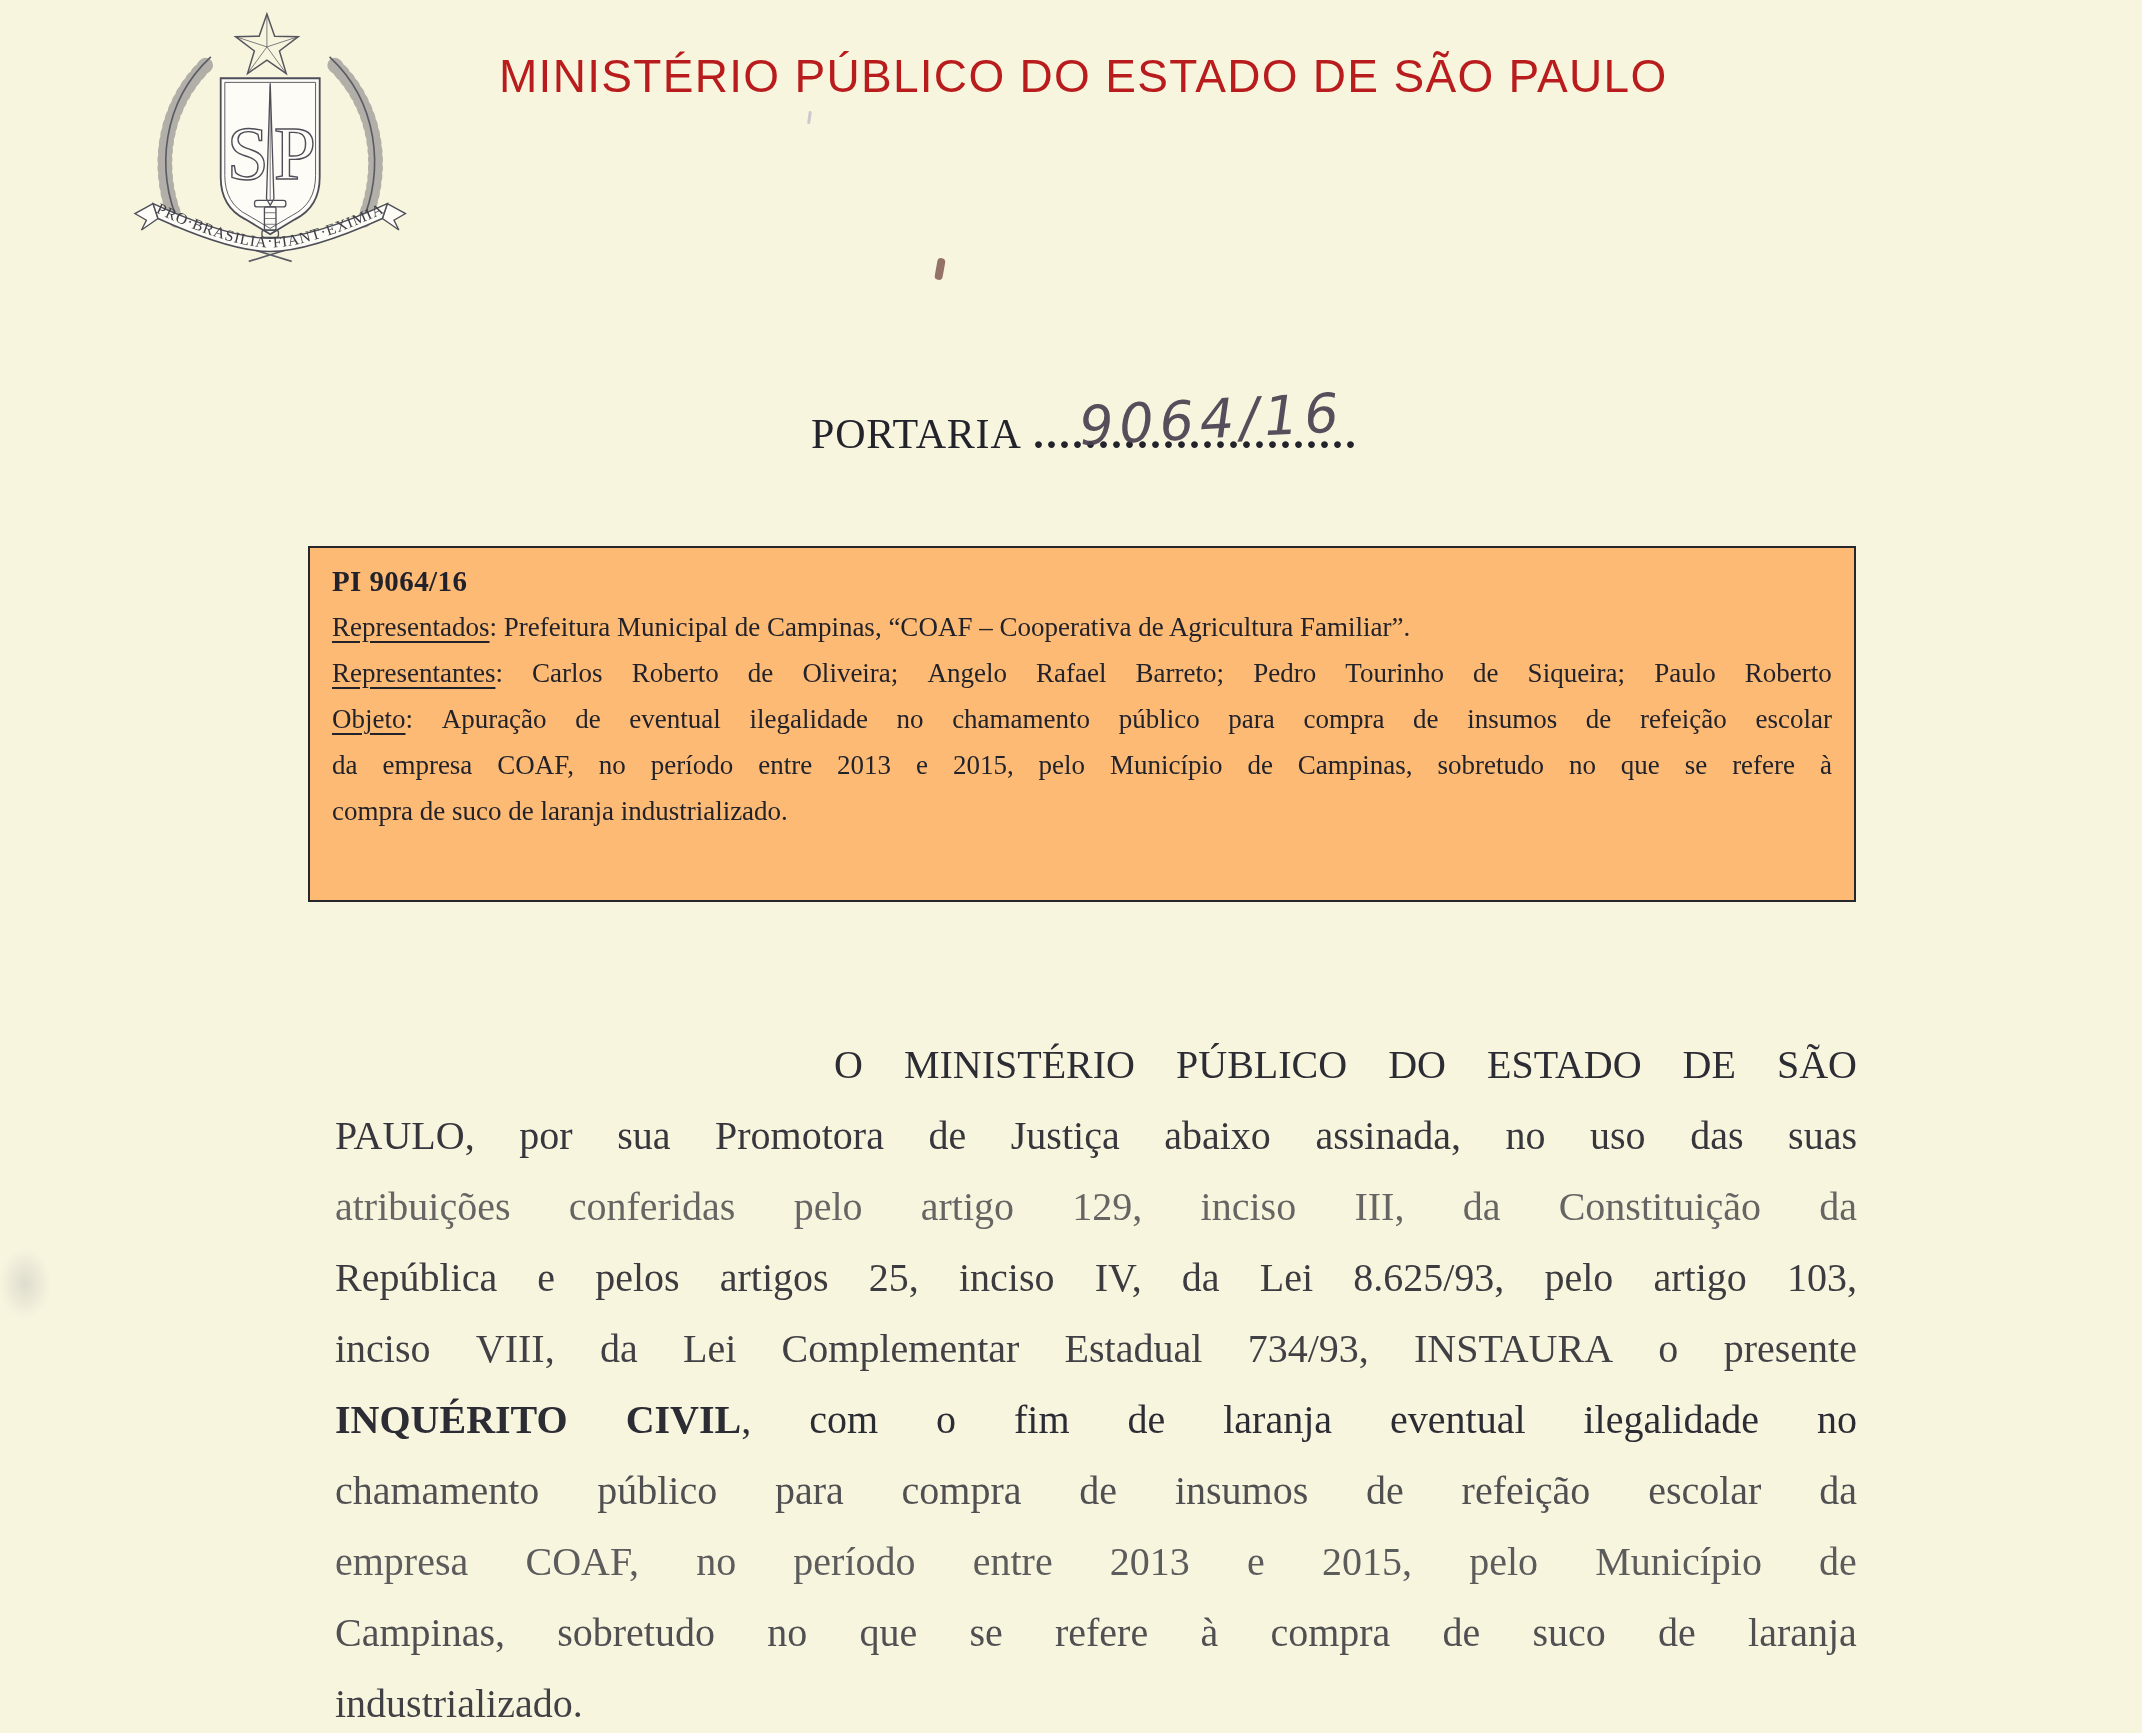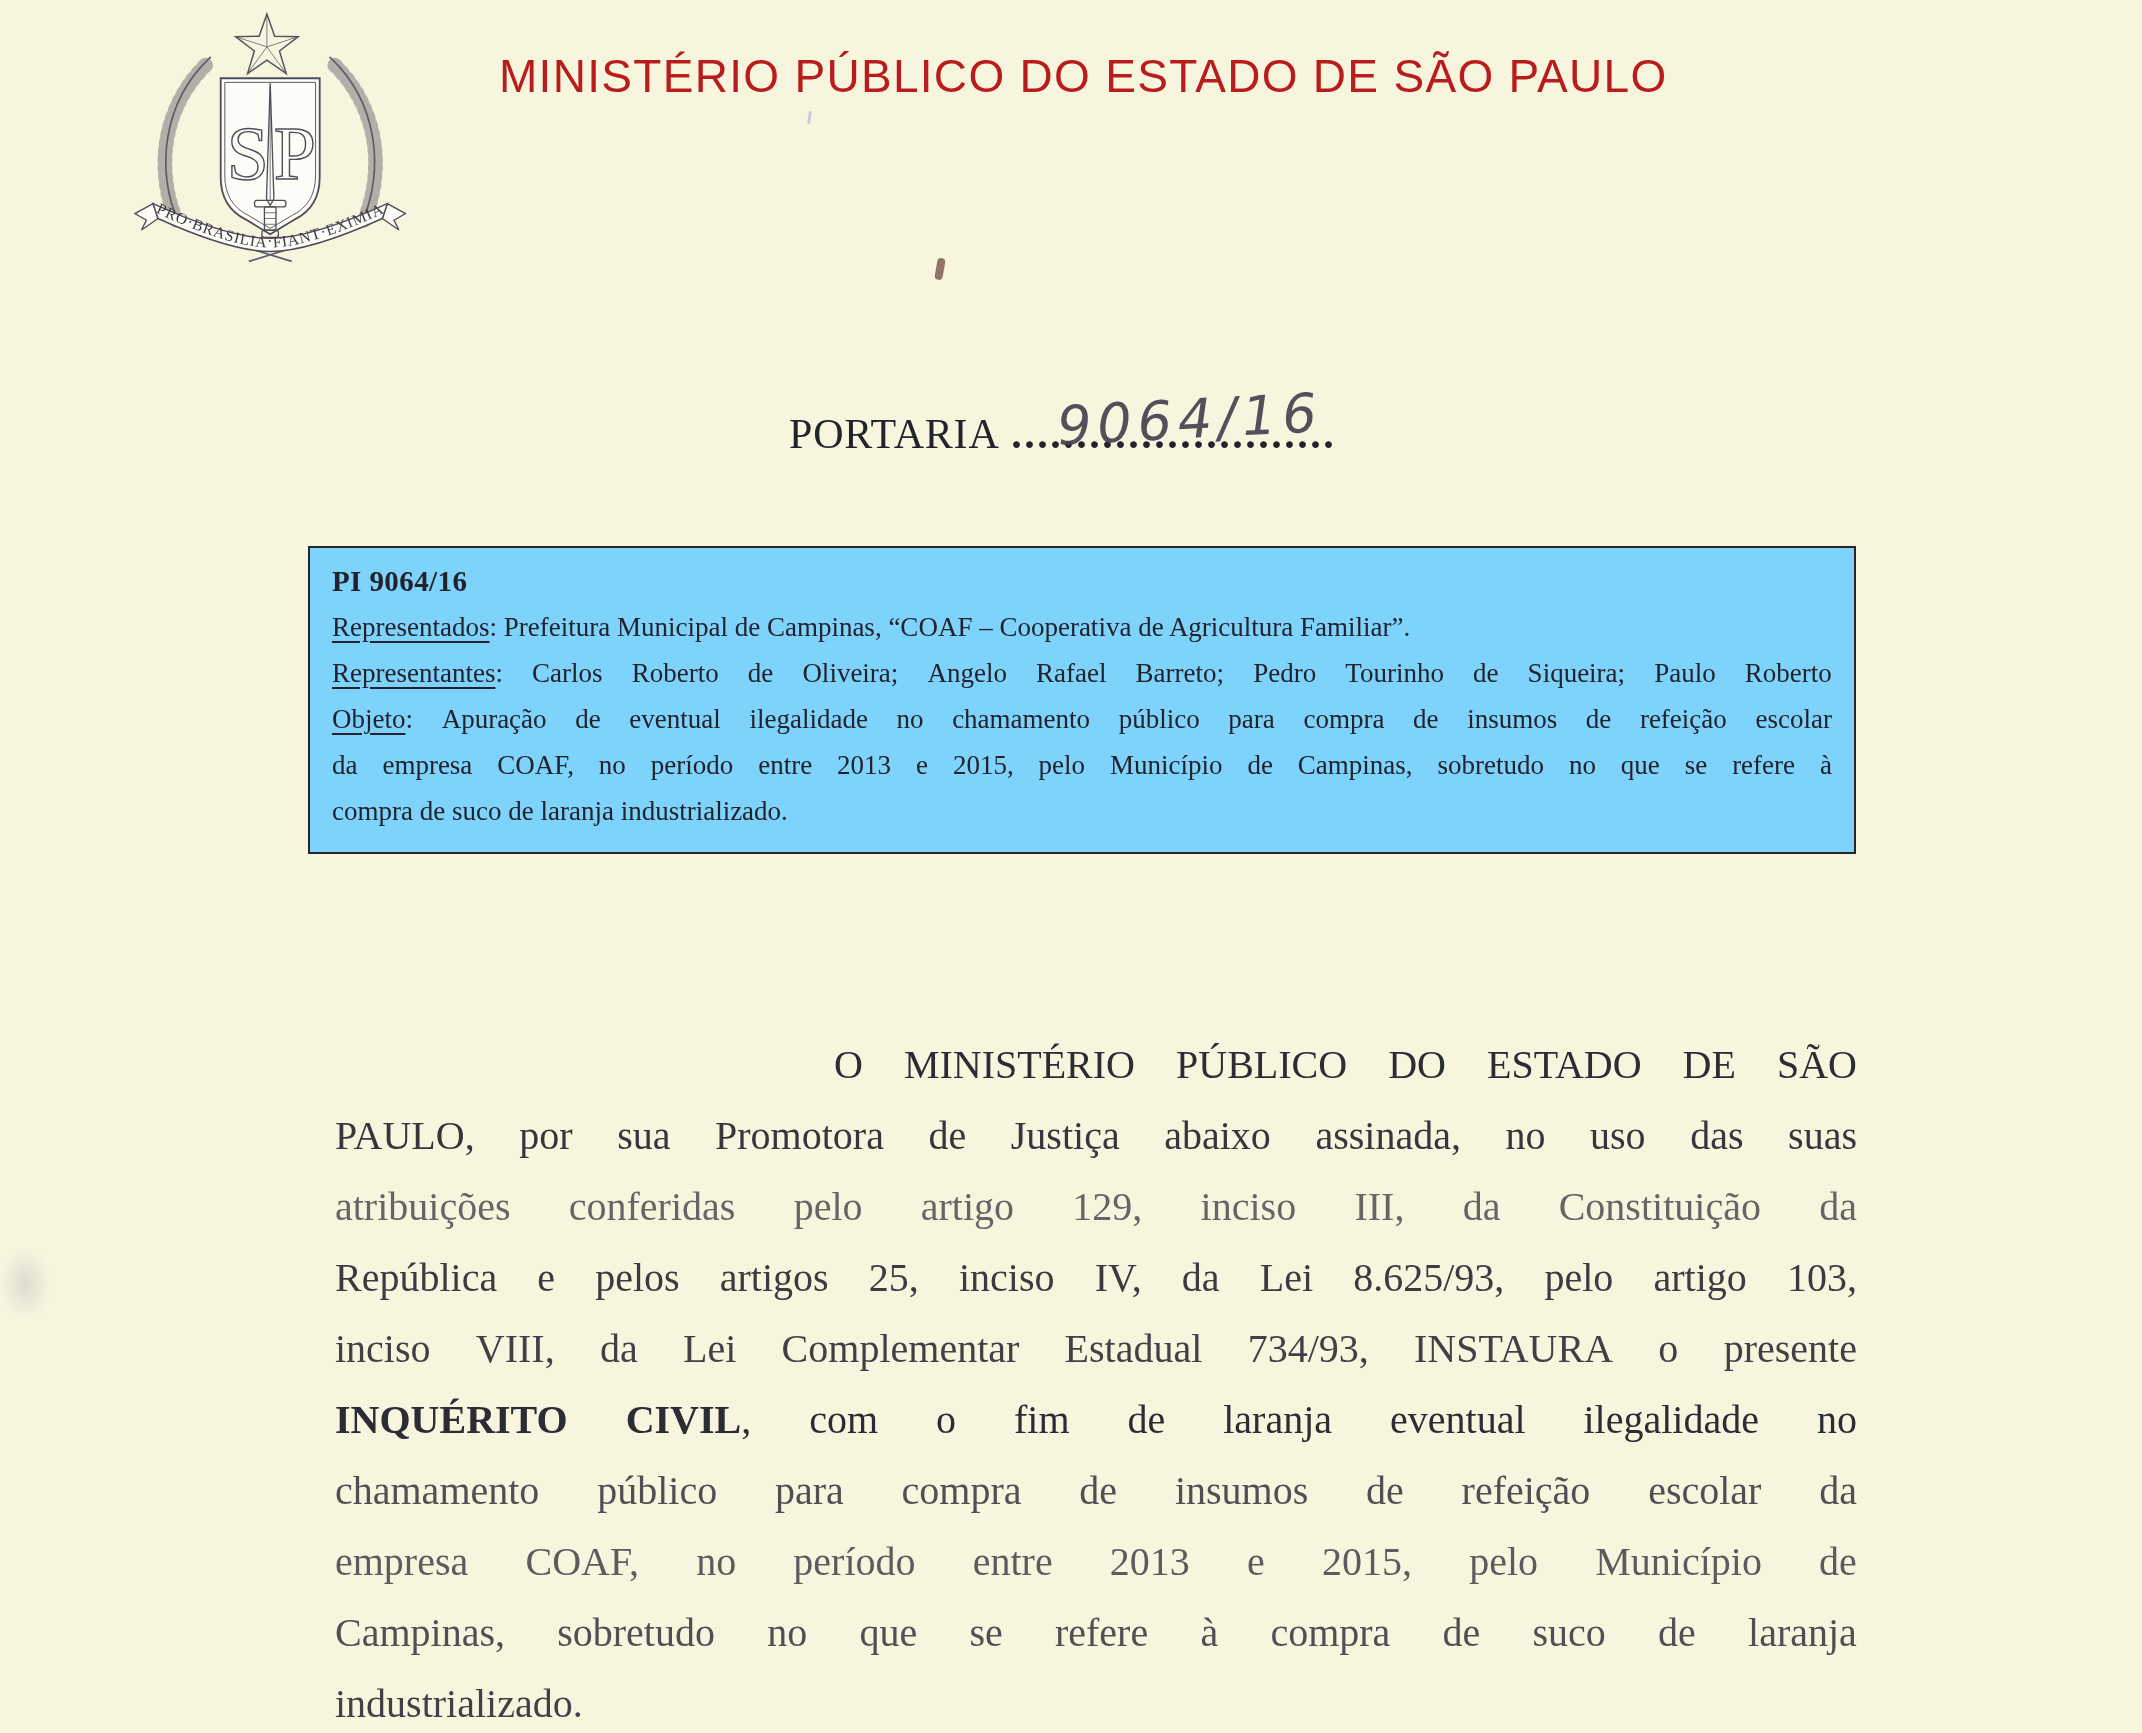--- a/index.html
+++ b/index.html
@@ -16,34 +16,34 @@
     font-size:46px;letter-spacing:1.3px;color:#b91c1c;white-space:nowrap;
   }
   
   .speck1{position:absolute;left:936px;top:258px;width:7.6px;height:22px;
     background:#7a5148;border-radius:4.2px;transform:rotate(10deg);opacity:.8;}
   .speck2{position:absolute;left:808px;top:111px;width:3.4px;height:12.6px;
     background:#a7a2c0;border-radius:1.7px;transform:rotate(8deg);opacity:.55;}
   .smudge{position:absolute;left:-11.8px;top:1233px;width:74px;height:101px;
     background:radial-gradient(closest-side,rgba(120,120,138,.20),rgba(120,120,138,0) 72%);}
   
-  .portaria{position:absolute;left:789px;top:410px;display:flex;align-items:baseline;color:#23232c;}
+  .portaria{position:absolute;left:811px;top:410px;display:flex;align-items:baseline;color:#23232c;}
   .portaria-label{font-size:42px;letter-spacing:0.8px;}
   .portaria-dotted{position:relative;margin-left:11.8px;}
   .dots{font-size:42px;letter-spacing:2.5px;font-weight:bold;}
   .handwriting{
     position:absolute;left:46px;top:-22px;
     font-family:"DejaVu Sans",sans-serif;font-style:italic;
     font-size:54px;letter-spacing:5.9px;color:#49404f;
     transform:rotate(-3deg);opacity:.92;white-space:nowrap;
   }
   
   .case-box{
-    position:absolute;left:308px;top:546px;width:1548px;height:308px;
-    box-sizing:border-box;border:2.5px solid #26262b;background:#7dd3fc;
+    position:absolute;left:308px;top:546px;width:1548px;height:356px;
+    box-sizing:border-box;border:2.5px solid #26262b;background:#fdba74;
     padding:10px 22px 0 22px;
   }
   
   .tline{color:#22222b;}
   #case-box-lines .tline{height:46px;line-height:46px;font-size:27px;}
   #case-box-lines .tline:first-child{font-size:29px;letter-spacing:0.4px;}
   #body-lines .tline{height:71px;line-height:71px;font-size:40px;}
   .just{display:flex;justify-content:space-between;}
   .plain{display:block;}
   .tok{white-space:nowrap;}

